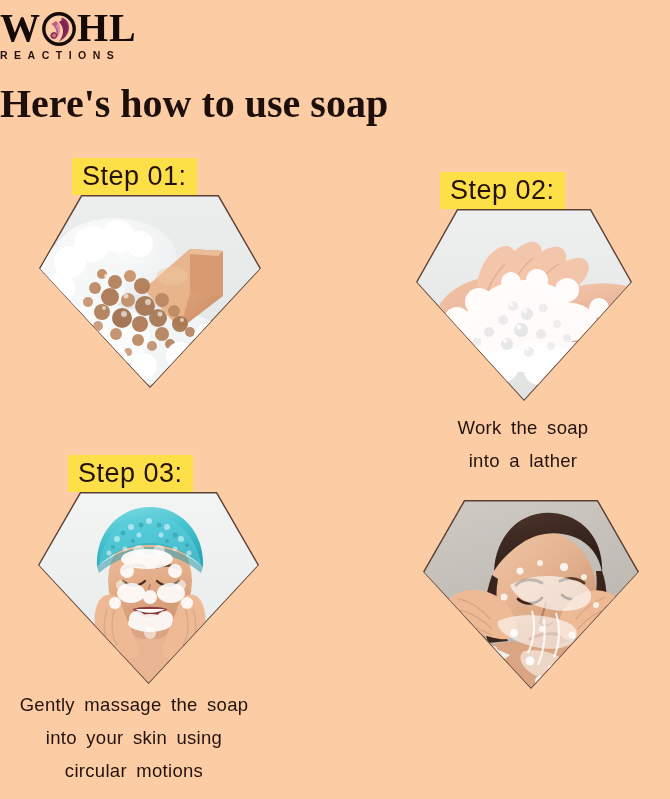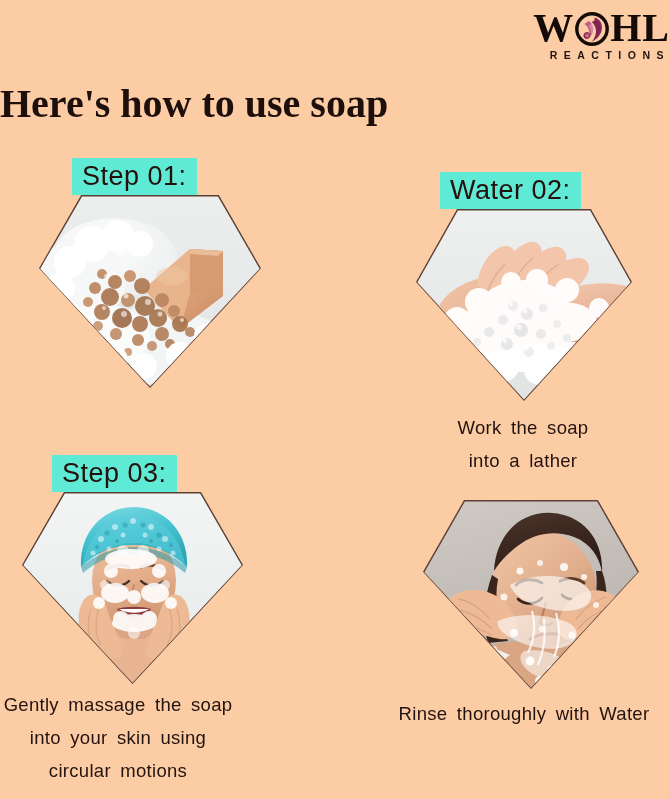--- a/index.html
+++ b/index.html
@@ -19,21 +19,21 @@
     background: #fccca4;
     overflow: hidden;
   }
 
   
   #brand {
     position: absolute;
     top: 6px;
     left: 0;
     width: 670px;
-    text-align: right;
+    text-align: left;
   }
   #brand-wordmark {
     position: relative;
     display: inline-block;
     font-family: "Liberation Serif", serif;
     font-size: 40px;
     font-weight: 700;
     letter-spacing: 1px;
     color: #140b08;
     line-height: 44px;
@@ -71,21 +71,21 @@
     letter-spacing: 0px;
     color: #1d0f0b;
   }
 
   
   .step {
     position: absolute;
   }
   .step-label {
     display: inline-block;
-    background: #5eead4;
+    background: #fde047;
     color: #24110c;
     font-family: "Liberation Sans", sans-serif;
     font-size: 27px;
     letter-spacing: 0.5px;
     line-height: 34px;
     padding: 1px 10px 2px 10px;
     white-space: nowrap;
   }
   .label-row { text-align: left; }
 
@@ -127,21 +127,21 @@
   #step-01 { left: 30px;  top: 158px;  width: 240px; }
   #step-01 .label-row { padding-left: 42px; }
   #step-01 .pent-wrap { width: 222px; height: 193px; margin-left: 9px; margin-top: 0px; }
   #step-01 .caption { margin-top: 9px; width: 240px; }
 
   #step-02 { left: 400px; top: 172px; width: 246px; }
   #step-02 .label-row { padding-left: 40px; }
   #step-02 .pent-wrap { width: 216px; height: 192px; margin-left: 16px; }
   #step-02 .caption { margin-top: 10px; width: 246px; }
 
-  #step-03 { left: 4px;  top: 455px;  width: 268px; }
+  #step-03 { left: 20px;  top: 455px;  width: 268px; }
   #step-03 .label-row { padding-left: 48px; }
   #step-03 .pent-wrap { width: 221px; height: 192px; margin-left: 18px; }
   #step-03 .caption { margin-top: 4px; width: 268px; margin-left: -20px; }
 
   #step-04 { left: 378px; top: 500px; width: 292px; }
   #step-04 .label-row { padding-left: 80px; }
   #step-04 .pent-wrap { width: 216px; height: 189px; margin-left: 45px; }
   #step-04 .caption { margin-top: 8px; width: 292px; }
 </style>
 </head>
@@ -260,21 +260,21 @@
               <circle cx="166" cy="140" r="12"></circle>
             </g>
           </svg>
         </div>
       </div>
     </div>
   </div>
 
   <div class="step" id="step-02">
     <div class="label-row">
-      <span class="step-label">Water 02:</span>
+      <span class="step-label">Step 02:</span>
     </div>
     <div class="pent-wrap">
       <div class="pent-border"></div>
       <div class="pent-inner">
         <div class="art">
           <svg width="216" height="192" viewBox="0 0 216 192" preserveAspectRatio="none">
             <defs>
               <linearGradient id="s2bg" x1="0" y1="0" x2="0" y2="1">
                 <stop offset="0%" stop-color="#eef0f0"></stop>
                 <stop offset="100%" stop-color="#e1e3e3"></stop>
@@ -550,16 +550,15 @@
             </g>
             <g stroke="#ffffff" stroke-width="2.2" fill="none" opacity="0.8">
               <path d="M108 110 C112 124 110 140 104 152"></path>
               <path d="M132 112 C136 126 136 142 130 156"></path>
               <path d="M120 118 C122 134 120 150 114 164"></path>
             </g>
           </svg>
         </div>
       </div>
     </div>
-    <div class="caption">Rinse thoroughly with Water</div>
   </div>
 
 </div>
 
 </body></html>

